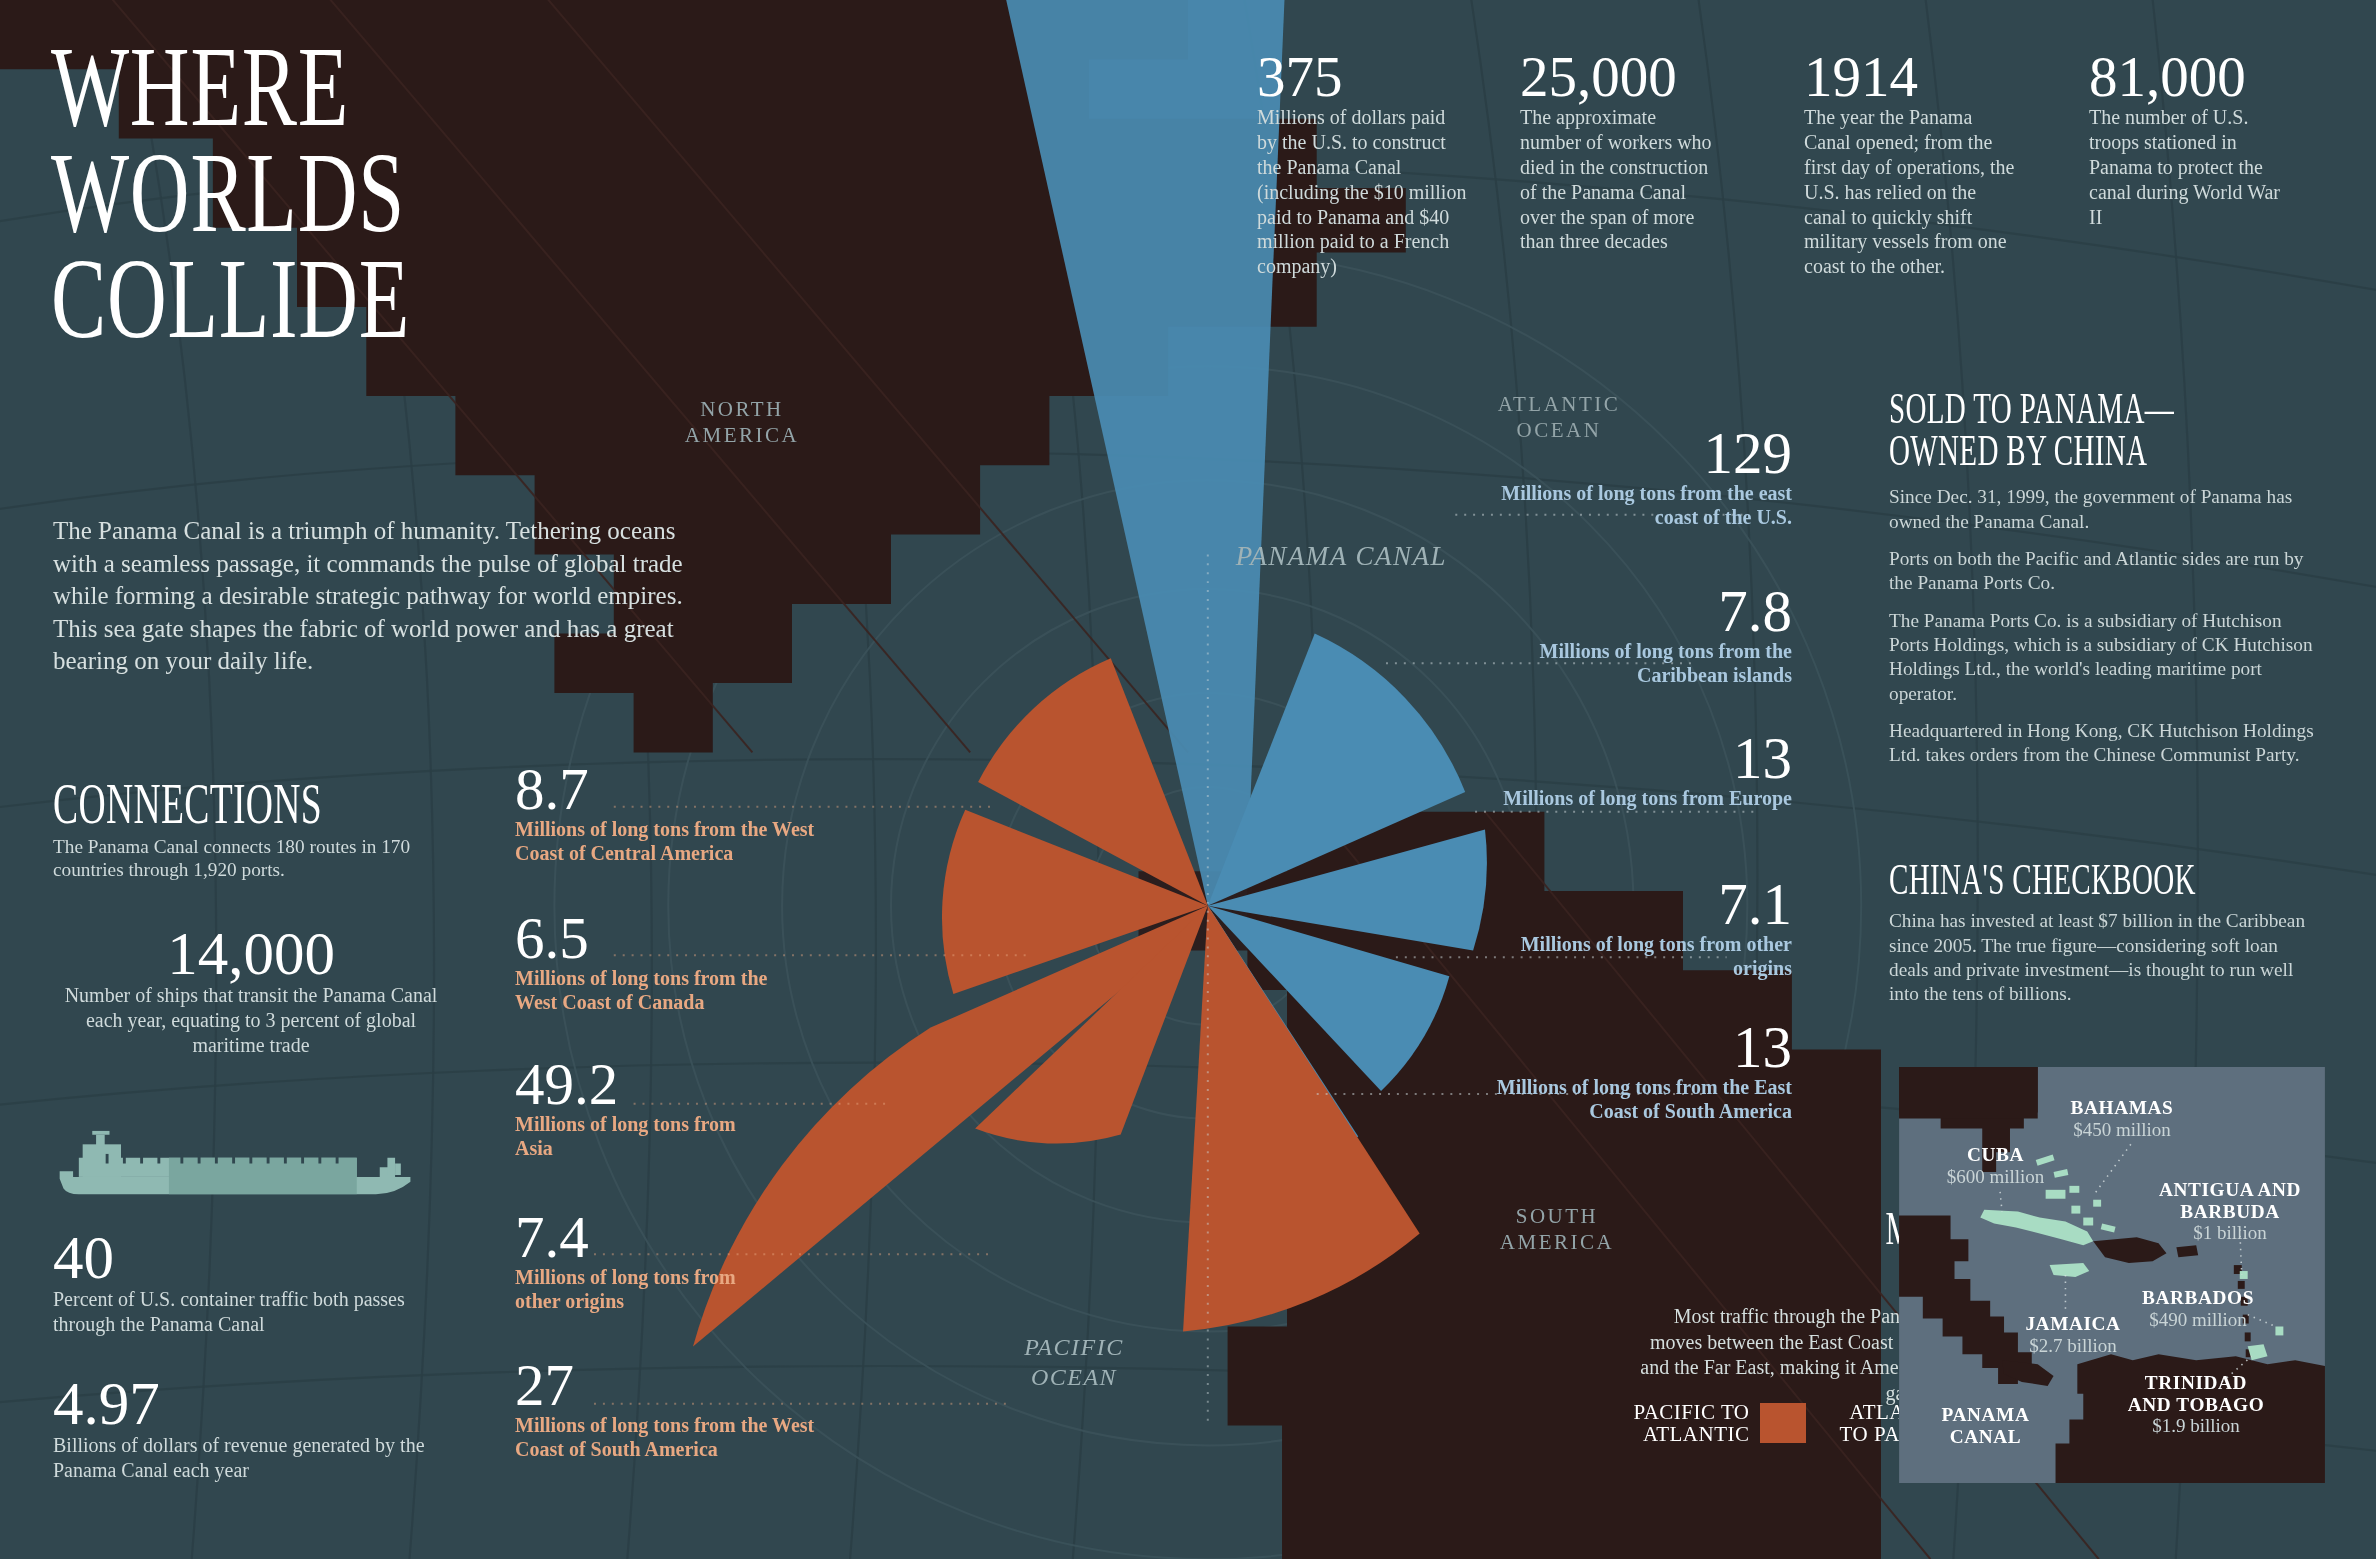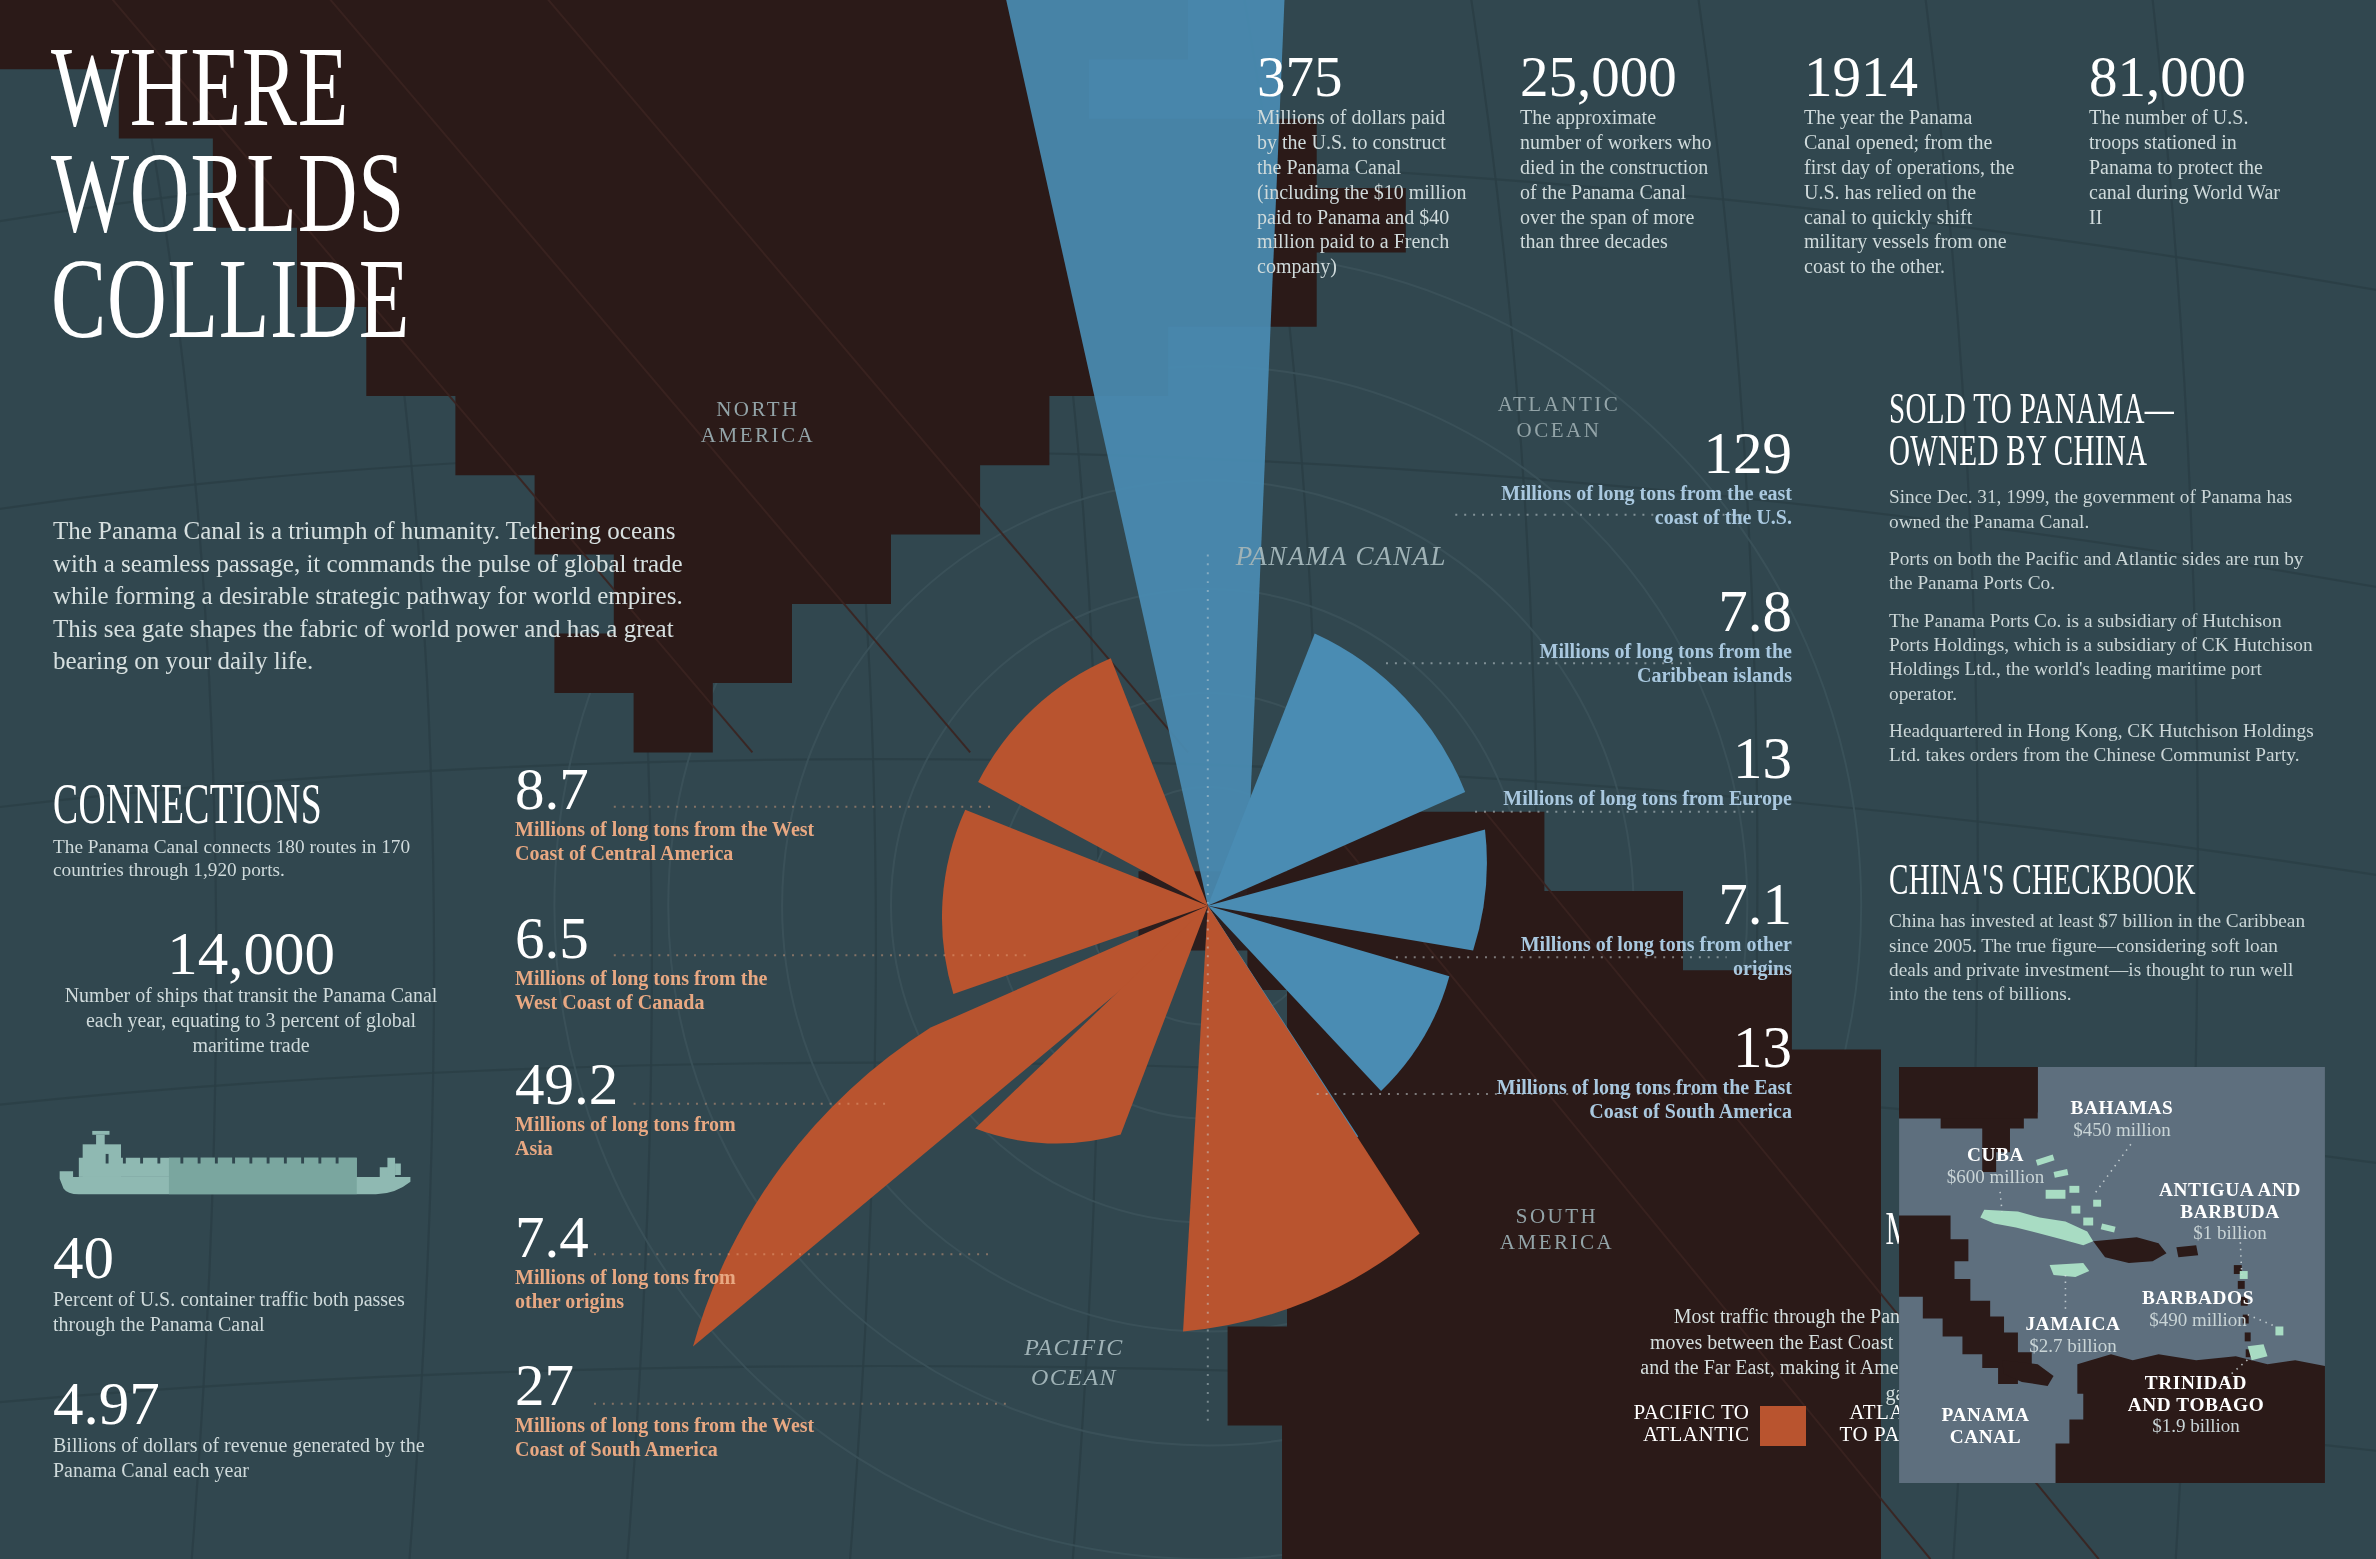--- a/index.html
+++ b/index.html
@@ -83,21 +83,21 @@
   .maplabel.italic { font-style: italic; letter-spacing: 1.5px; color:#9fb2b6; }
 
   
   #emw { position:absolute; right: 391px; top: 1163px; width: 366px; text-align:right;}
   #emw .hd { color:#fff; font-size: 46px; line-height: 0.95; }
   #emw .hd span { display:block; transform: scaleX(0.66); transform-origin: right center; }
   #emw .bd { font-size: 20px; line-height: 1.28; color:#d4dedd; margin-top: 10px; }
 
   
   #legend { position:absolute; right: 364px; top: 1401px; display:flex; gap: 34px; align-items:center;}
-  .leg { display:flex; align-items:flex-end; gap: 10px; }
+  .leg { display:flex; align-items:center; gap: 10px; }
   .leg .lbl { font-size: 21px; line-height:1.06; color:#fff; letter-spacing:0.5px; text-align:right; }
   .leg .sw { width: 46px; height: 40px; flex: 0 0 auto; }
 
   
   #right-col { position:absolute; left: 1889px; top: 388px; width: 428px; }
   #right-col p { font-size: 19.3px; line-height: 1.26; color:#cbd6d7; margin-top: 13px; }
   #checkbook { position:absolute; left:1889px; top: 859px; width: 428px; }
   #checkbook p { font-size: 19.3px; line-height: 1.26; color:#cbd6d7; margin-top: 8px;}
 
   
@@ -335,21 +335,21 @@
   </div>
   <div class="b-stat" style="right:584px; top:877px; width:317px;">
     <div class="bignum n">7.1</div>
     <div class="d">Millions of long tons from other origins</div>
   </div>
   <div class="b-stat" style="right:584px; top:1020px; width:337px;">
     <div class="bignum n">13</div>
     <div class="d">Millions of long tons from the East Coast of South America</div>
   </div>
 
-  <div class="maplabel" style="left:644px; top:396px; width:228px; white-space:pre-line;">NORTH
+  <div class="maplabel" style="left:628px; top:396px; width:228px; white-space:pre-line;">NORTH
 AMERICA</div>
   <div class="maplabel" style="left:1465px; top:391px; width:188px; white-space:pre-line;">ATLANTIC
 OCEAN</div>
   <div class="maplabel italic" style="left:1193px; top:540px; width:297px; font-size:27px;">PANAMA CANAL</div>
   <div class="maplabel" style="left:1463px; top:1203px; width:188px; white-space:pre-line;">SOUTH
 AMERICA</div>
   <div class="maplabel italic" style="left:970px; top:1332px; width:208px; font-size:24px; white-space:pre-line;">PACIFIC
 OCEAN</div>
 
   <div id="emw">

